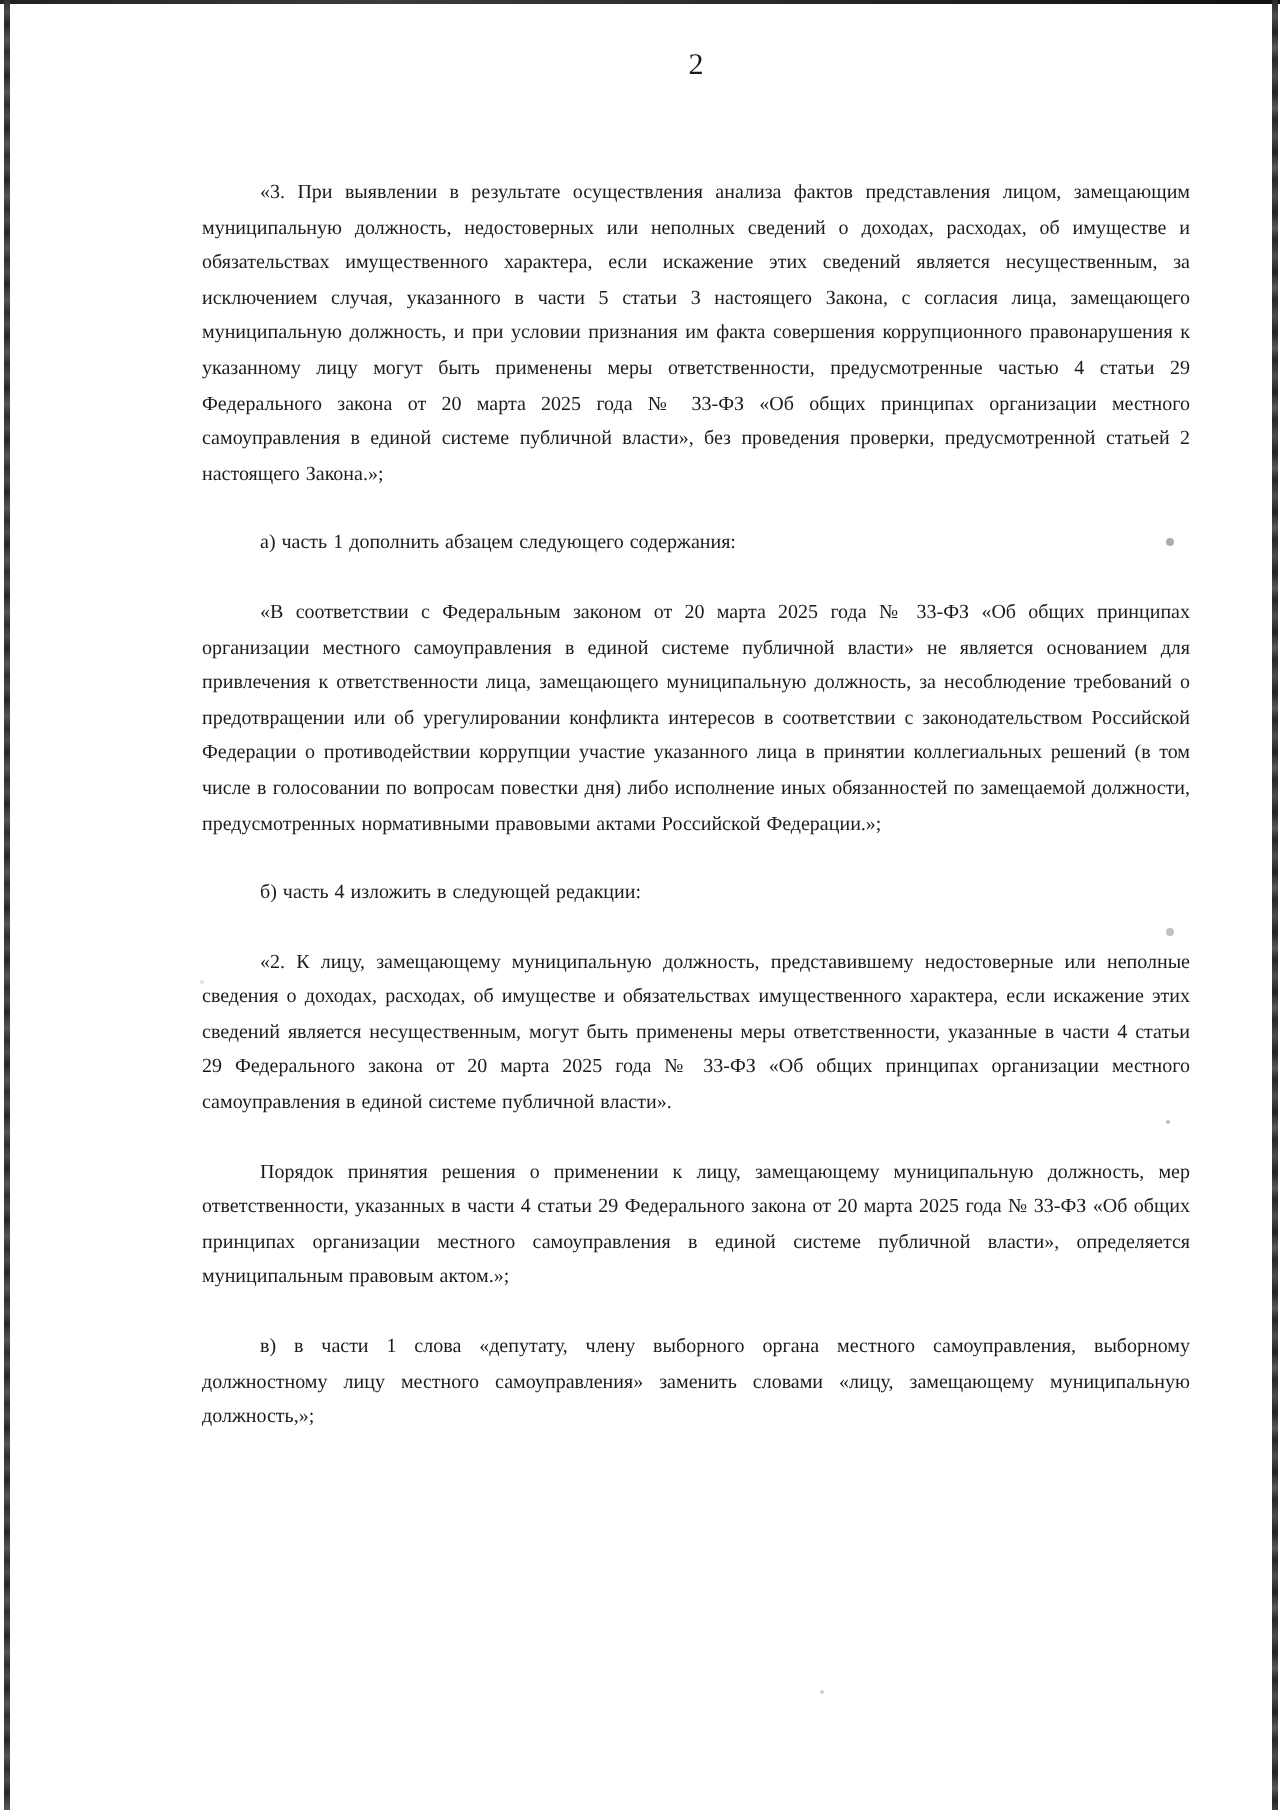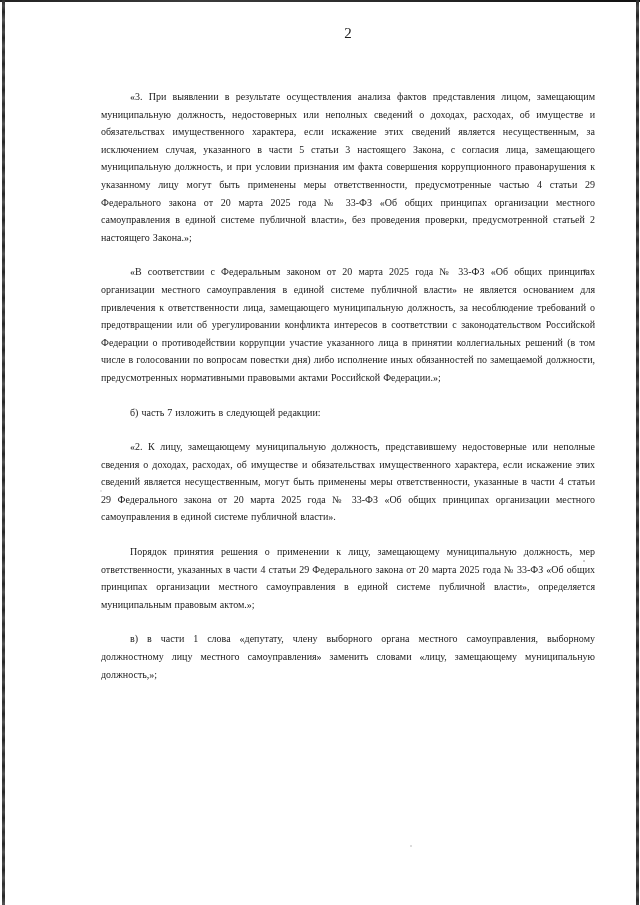--- a/index.html
+++ b/index.html
@@ -82,19 +82,20 @@
 <div class="scan-page">
   <div class="edge-top"></div>
   <div class="edge-left"></div>
   <div class="edge-right"></div>
   <div class="speckles"></div>
 
   <div class="page-number">2</div>
 
   <div class="doc-body">
     <p>«3. При выявлении в результате осуществления анализа фактов представления лицом, замещающим муниципальную должность, недостоверных или неполных сведений о доходах, расходах, об имуществе и обязательствах имущественного характера, если искажение этих сведений является несущественным, за исключением случая, указанного в части 5 статьи 3 настоящего Закона, с согласия лица, замещающего муниципальную должность, и при условии признания им факта совершения коррупционного правонарушения к указанному лицу могут быть применены меры ответственности, предусмотренные частью 4 статьи 29 Федерального закона от 20 марта 2025 года № 33-ФЗ «Об общих принципах организации местного самоуправления в единой системе публичной власти», без проведения проверки, предусмотренной статьей 2 настоящего Закона.»;</p>
+    <p>а) часть 1 дополнить абзацем следующего содержания:</p>
     <p>«В соответствии с Федеральным законом от 20 марта 2025 года № 33-ФЗ «Об общих принципах организации местного самоуправления в единой системе публичной власти» не является основанием для привлечения к ответственности лица, замещающего муниципальную должность, за несоблюдение требований о предотвращении или об урегулировании конфликта интересов в соответствии с законодательством Российской Федерации о противодействии коррупции участие указанного лица в принятии коллегиальных решений (в том числе в голосовании по вопросам повестки дня) либо исполнение иных обязанностей по замещаемой должности, предусмотренных нормативными правовыми актами Российской Федерации.»;</p>
-    <p>б) часть 7 изложить в следующей редакции:</p>
+    <p>б) часть 4 изложить в следующей редакции:</p>
     <p>«2. К лицу, замещающему муниципальную должность, представившему недостоверные или неполные сведения о доходах, расходах, об имуществе и обязательствах имущественного характера, если искажение этих сведений является несущественным, могут быть применены меры ответственности, указанные в части 4 статьи 29 Федерального закона от 20 марта 2025 года № 33-ФЗ «Об общих принципах организации местного самоуправления в единой системе публичной власти».</p>
     <p>Порядок принятия решения о применении к лицу, замещающему муниципальную должность, мер ответственности, указанных в части 4 статьи 29 Федерального закона от 20 марта 2025 года № 33-ФЗ «Об общих принципах организации местного самоуправления в единой системе публичной власти», определяется муниципальным правовым актом.»;</p>
     <p>в) в части 1 слова «депутату, члену выборного органа местного самоуправления, выборному должностному лицу местного самоуправления» заменить словами «лицу, замещающему муниципальную должность,»;</p>
   </div>
 </div>
 
 </body></html>

